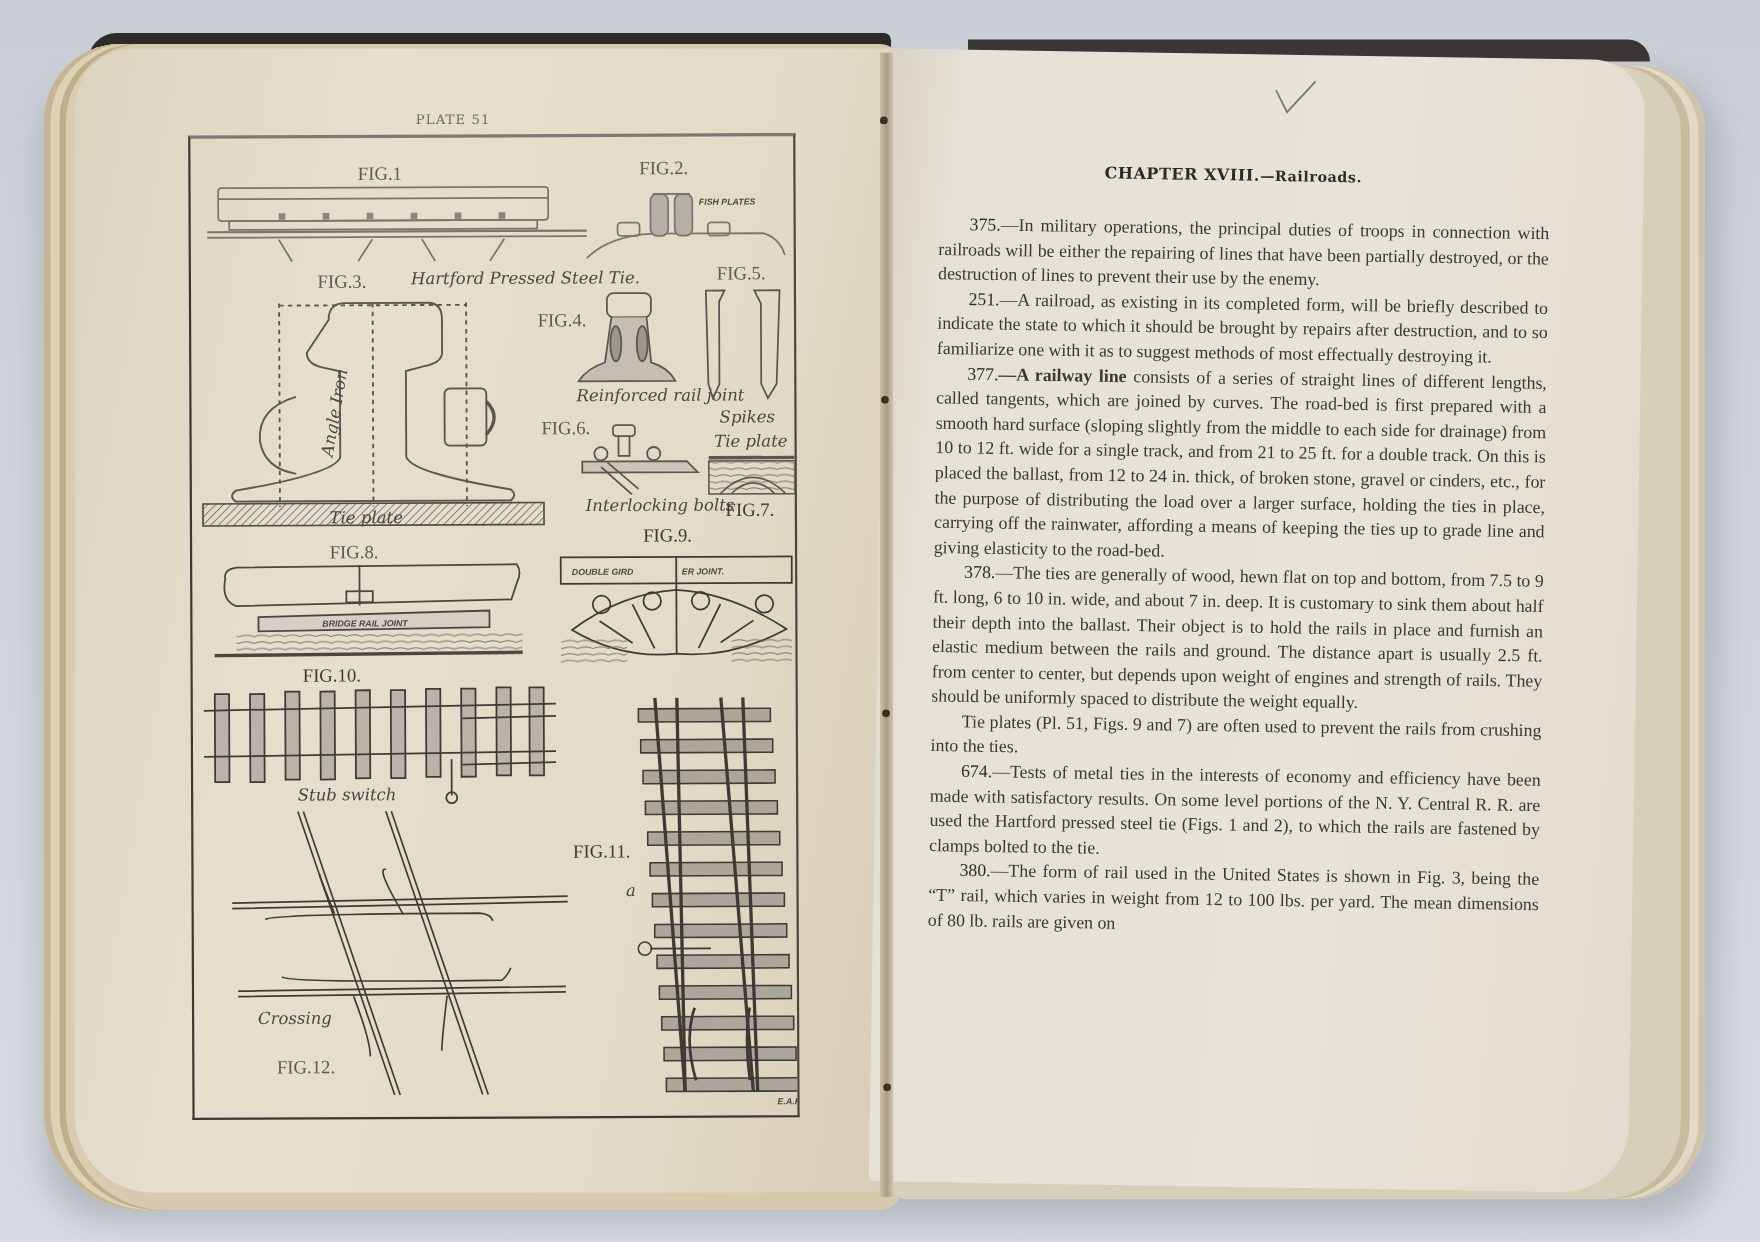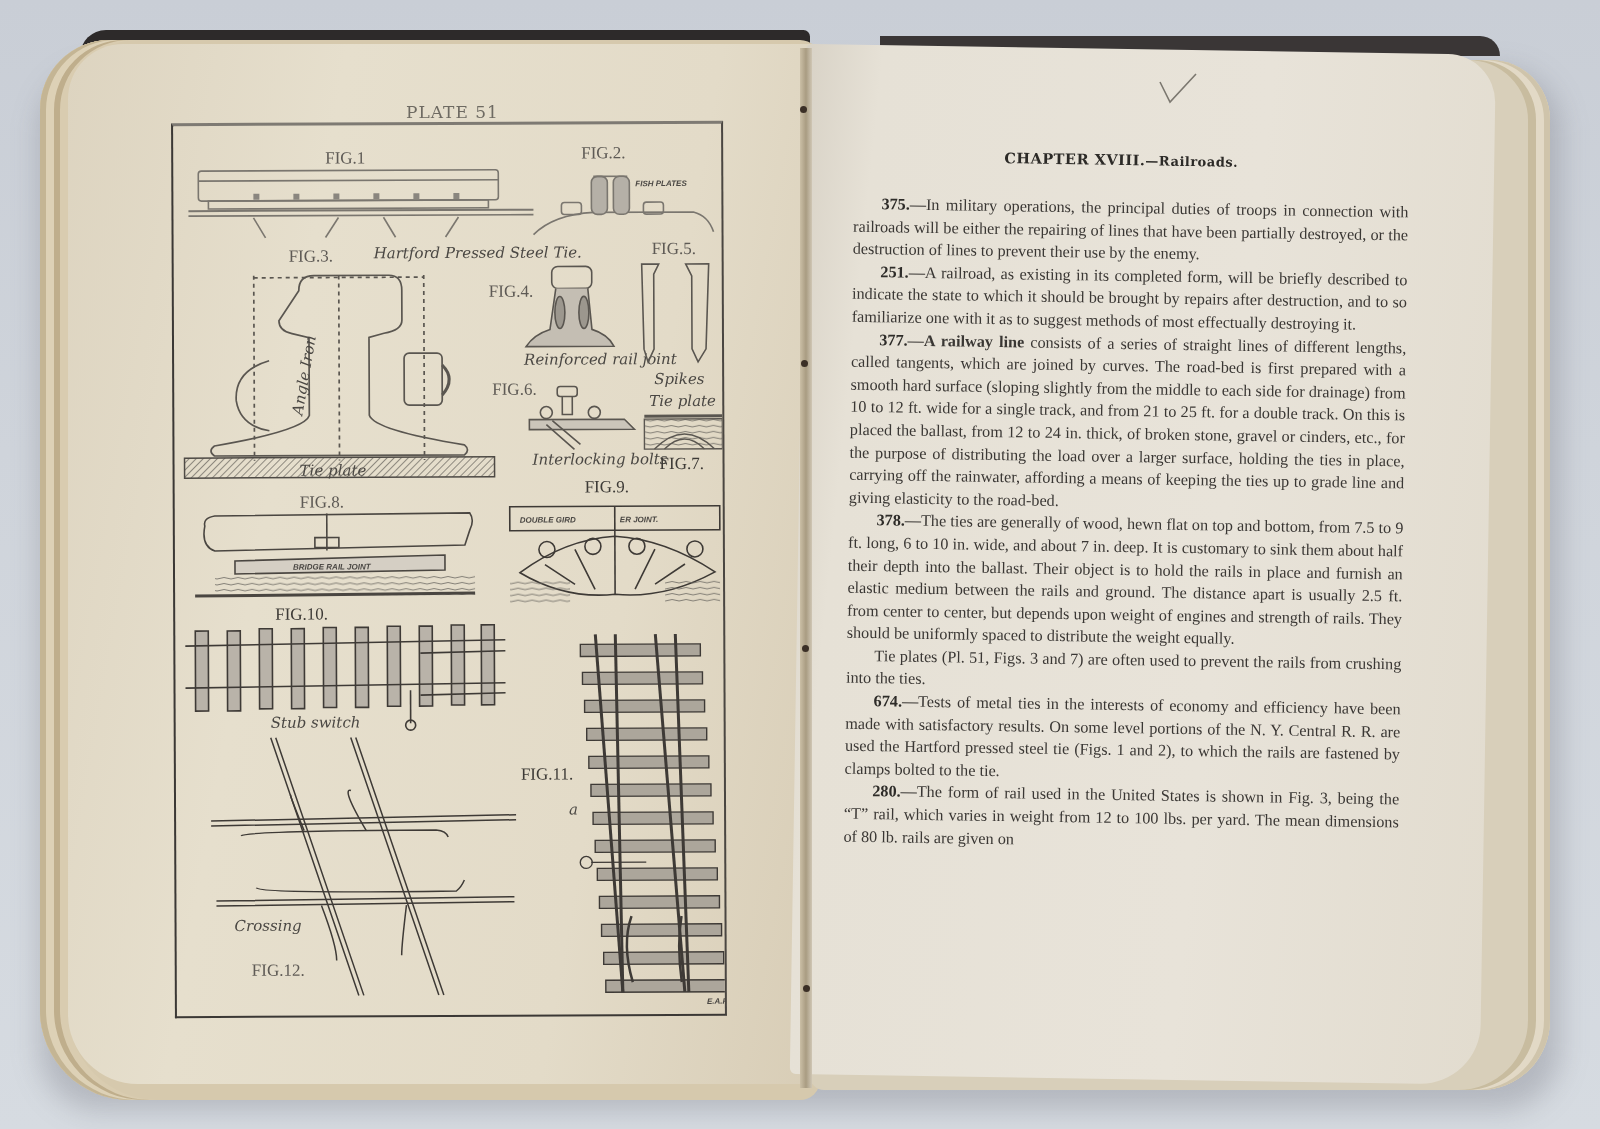--- a/index.html
+++ b/index.html
@@ -22,21 +22,21 @@
   .left-cover-top {
     position:absolute; left:80px; top:30px; width:730px; height:26px;
     border-radius:40px 10px 0 0; background:#2d2a2a;
   }
   .left-page {
     position:absolute; left:68px; top:44px; width:752px; height:1040px;
     background: linear-gradient(100deg,#ddd4c0 0%,#e6dfcd 30%,#e3dbc8 70%,#d8cdb6 100%);
     border-radius:55px 6px 6px 70px;
   }
   .plate-title {
-    position:absolute; left:338px; top:58px; font-size:17px; color:#6e6a62; letter-spacing:1px;text-align:right;
+    position:absolute; left:310px; top:58px; font-size:12px; color:#6e6a62; letter-spacing:1px;text-align:right;
   }
   .plate-frame {
     position:absolute; left:105px; top:78px; width:548px; height:890px;
     border-left:2px solid #3b3835; border-bottom:2px solid #3b3835;
     border-right:2px solid #4a4641; border-top:3px solid #7e7a73;
     transform: rotate(-0.25deg);
   }
   .plate-svg { position:absolute; left:0; top:0; }
   .fig-label { font-family:"Liberation Serif", serif; fill:#5e5a55; font-size:17px; }
   .fig-label.dark { fill:#3d3a36; }
@@ -74,21 +74,21 @@
   .chapter {
     position:absolute; left:200px; top:102px; font-size:14.5px; font-weight:bold; color:#2c2a27; letter-spacing:0.5px;
   }
   .chapter .sub { font-weight:bold; font-size:13px; }
   .body-text {
     position:absolute; left:50px; top:148px; width:555px;
     font-family:"Liberation Serif", serif; font-size:16.2px; line-height:22.6px; color:#3a3734;
     text-align:justify; hyphens:manual;
   }
   .body-text p { margin:0; text-indent:28px; }
-  .body-text .num { font-weight:bold; color:#2e2c29; }
+  .body-text .num { font-weight:normal; color:#2e2c29; }
   .body-text .lead { font-weight:bold; }
 </style>
 </head>
 <body>
 
 <div class="book-shadow"></div>
 
 <div class="left-cover-top"></div>
 <div class="left-edges"></div>
 <div class="left-page">
@@ -293,23 +293,23 @@
 <div class="right-edges"></div>
 <div class="right-page">
   <div class="chapter">
     <span>CHAPTER XVIII.</span><span class="sub">—Railroads.</span>
   </div>
   <div class="body-text">
     <p><span class="num">375.</span><span>—In military operations, the principal duties of troops in connection with railroads will be either the repairing of lines that have been partially destroyed, or the destruction of lines to prevent their use by the enemy.</span></p>
     <p><span class="num">251.</span><span>—A railroad, as existing in its completed form, will be briefly described to indicate the state to which it should be brought by repairs after destruction, and to so familiarize one with it as to suggest methods of most effectually destroying it.</span></p>
     <p><span class="num">377.</span><span class="lead">—A railway line</span><span> consists of a series of straight lines of different lengths, called tangents, which are joined by curves. The road-bed is first prepared with a smooth hard surface (sloping slightly from the middle to each side for drainage) from 10 to 12 ft. wide for a single track, and from 21 to 25 ft. for a double track.  On this is placed the ballast, from 12 to 24 in. thick, of broken stone, gravel or cinders, etc., for the purpose of distributing the load over a larger surface, holding the ties in place, carrying off the rainwater, affording a means of keeping the ties up to grade line and giving elasticity to the road-bed.</span></p>
     <p><span class="num">378.</span><span>—The ties are generally of wood, hewn flat on top and bottom, from 7.5 to 9 ft. long, 6 to 10 in. wide, and about 7 in. deep.  It is customary to sink them about half their depth into the ballast.  Their object is to hold the rails in place and furnish an elastic medium between the rails and ground.  The distance apart is usually 2.5 ft. from center to center, but depends upon weight of engines and strength of rails.  They should be uniformly spaced to distribute the weight equally.</span></p>
-    <p><span>Tie plates (Pl. 51, Figs. 3 and 7) are often used to prevent the rails from crushing into the ties.</span></p>
+    <p><span>Tie plates (Pl. 51, Figs. 9 and 7) are often used to prevent the rails from crushing into the ties.</span></p>
     <p><span class="num">674.</span><span>—Tests of metal ties in the interests of economy and efficiency have been made with satisfactory results.  On some level portions of the N. Y. Central R. R. are used the Hartford pressed steel tie (Figs. 1 and 2), to which the rails are fastened by clamps bolted to the tie.</span></p>
-    <p><span class="num">280.</span><span>—The form of rail used in the United States is shown in Fig. 3, being the “T” rail, which varies in weight from 12 to 100 lbs. per yard.  The mean dimensions of 80 lb. rails are given on</span></p>
+    <p><span class="num">380.</span><span>—The form of rail used in the United States is shown in Fig. 3, being the “T” rail, which varies in weight from 12 to 100 lbs. per yard.  The mean dimensions of 80 lb. rails are given on</span></p>
   </div>
 </div>
 
 <div class="spine"></div>
 <div class="thread" style="left:800px;top:106px;"></div>
 <div class="thread" style="left:801px;top:360px;"></div>
 <div class="thread" style="left:802px;top:645px;"></div>
 <div class="thread" style="left:803px;top:985px;"></div>
 
 <svg class="checkmark" viewBox="0 0 40 40">

